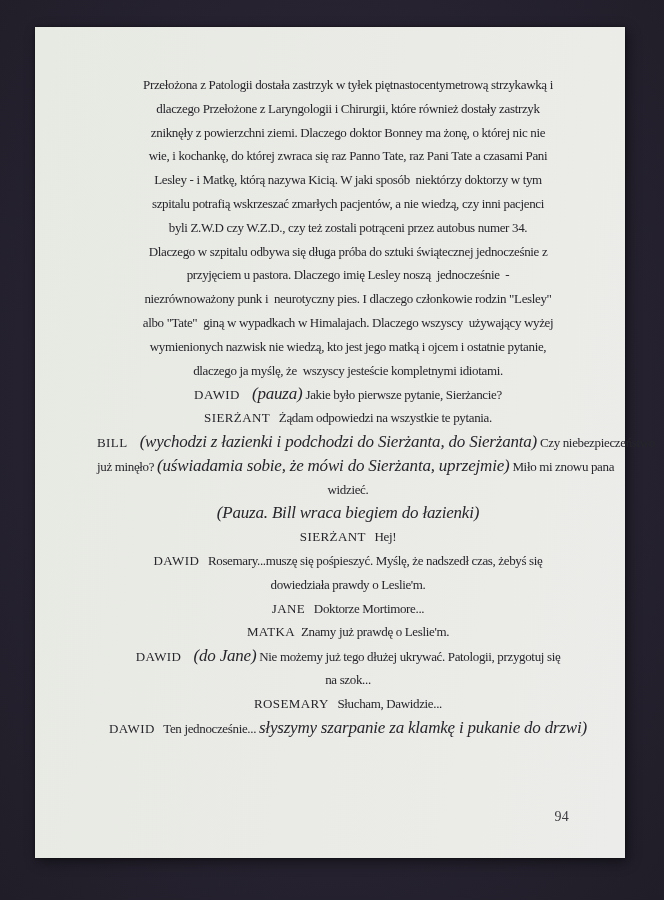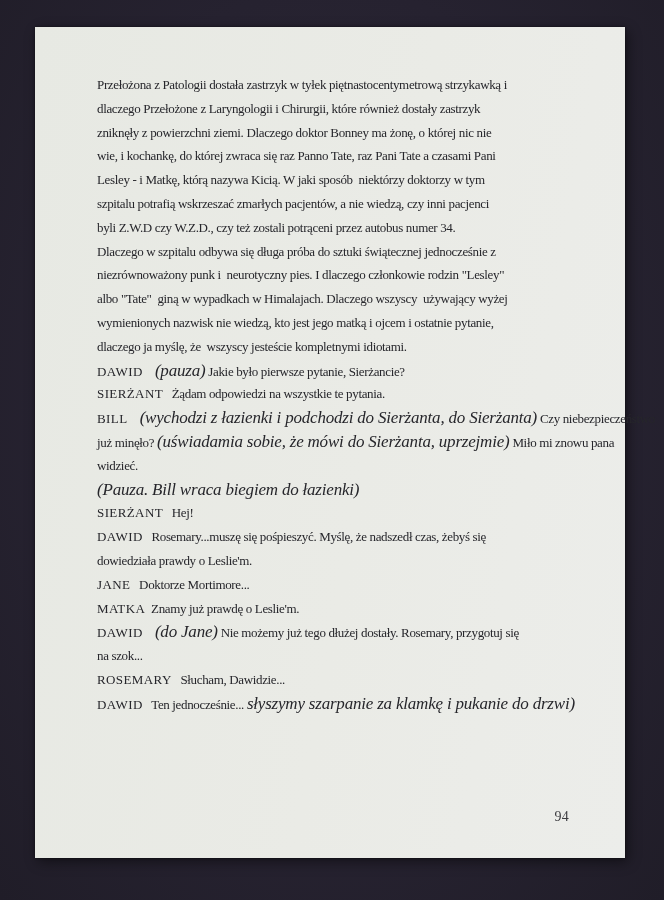--- a/index.html
+++ b/index.html
@@ -21,20 +21,21 @@
       radial-gradient(ellipse at 50% 45%, #2e2a36 0%, #262230 60%, #201d28 100%);
   }
   .page {
     position: absolute;
     left: 35px;
     top: 27px;
     width: 590px;
     height: 831px;
     background: linear-gradient(100deg, #e7e9e3 0%, #eaebe6 55%, #ecedea 100%);
     box-shadow: 0 0 2px rgba(0,0,0,0.55), 3px 4px 12px rgba(0,0,0,0.45);
+    text-align: center;
   }
   .text-block {
     position: absolute;
     left: 62px;
     top: 46px;
     width: 502px;
   }
   .line {
     margin: 0;
     white-space: pre;
@@ -73,34 +74,35 @@
 <div class="page">
   <div class="text-block">
       <p class="line"><span class="seg-roman">Przełożona z Patologii dostała zastrzyk w tyłek piętnastocentymetrową strzykawką i</span></p>
       <p class="line"><span class="seg-roman">dlaczego Przełożone z Laryngologii i Chirurgii, które również dostały zastrzyk</span></p>
       <p class="line"><span class="seg-roman">zniknęły z powierzchni ziemi. Dlaczego doktor Bonney ma żonę, o której nic nie</span></p>
       <p class="line"><span class="seg-roman">wie, i kochankę, do której zwraca się raz Panno Tate, raz Pani Tate a czasami Pani</span></p>
       <p class="line"><span class="seg-roman">Lesley - i Matkę, którą nazywa Kicią. W jaki sposób  niektórzy doktorzy w tym</span></p>
       <p class="line"><span class="seg-roman">szpitalu potrafią wskrzeszać zmarłych pacjentów, a nie wiedzą, czy inni pacjenci</span></p>
       <p class="line"><span class="seg-roman">byli Z.W.D czy W.Z.D., czy też zostali potrąceni przez autobus numer 34.</span></p>
       <p class="line"><span class="seg-roman">Dlaczego w szpitalu odbywa się długa próba do sztuki świątecznej jednocześnie z</span></p>
+      <p class="line"><span class="seg-roman">przyjęciem u pastora. Dlaczego imię Lesley noszą  jednocześnie  -</span></p>
       <p class="line"><span class="seg-roman">niezrównoważony punk i  neurotyczny pies. I dlaczego członkowie rodzin "Lesley"</span></p>
       <p class="line"><span class="seg-roman">albo "Tate"  giną w wypadkach w Himalajach. Dlaczego wszyscy  używający wyżej</span></p>
       <p class="line"><span class="seg-roman">wymienionych nazwisk nie wiedzą, kto jest jego matką i ojcem i ostatnie pytanie,</span></p>
       <p class="line"><span class="seg-roman">dlaczego ja myślę, że  wszyscy jesteście kompletnymi idiotami.</span></p>
       <p class="line"><span class="seg-speaker">DAWID</span><span class="seg-italic">   (pauza)</span><span class="seg-roman"> Jakie było pierwsze pytanie, Sierżancie?</span></p>
       <p class="line"><span class="seg-speaker">SIERŻANT</span><span class="seg-roman">   Żądam odpowiedzi na wszystkie te pytania.</span></p>
       <p class="line"><span class="seg-speaker">BILL</span><span class="seg-italic">   (wychodzi z łazienki i podchodzi do Sierżanta, do Sierżanta)</span><span class="seg-roman"> Czy niebezpieczeństwo</span></p>
       <p class="line"><span class="seg-roman">już minęło? </span><span class="seg-italic">(uświadamia sobie, że mówi do Sierżanta, uprzejmie)</span><span class="seg-roman"> Miło mi znowu pana</span></p>
       <p class="line"><span class="seg-roman">widzieć.</span></p>
       <p class="line"><span class="seg-italic">(Pauza. Bill wraca biegiem do łazienki)</span></p>
       <p class="line"><span class="seg-speaker">SIERŻANT</span><span class="seg-roman">   Hej!</span></p>
       <p class="line"><span class="seg-speaker">DAWID</span><span class="seg-roman">   Rosemary...muszę się pośpieszyć. Myślę, że nadszedł czas, żebyś się</span></p>
       <p class="line"><span class="seg-roman">dowiedziała prawdy o Leslie'm.</span></p>
       <p class="line"><span class="seg-speaker">JANE</span><span class="seg-roman">   Doktorze Mortimore...</span></p>
       <p class="line"><span class="seg-speaker">MATKA</span><span class="seg-roman">  Znamy już prawdę o Leslie'm.</span></p>
-      <p class="line"><span class="seg-speaker">DAWID</span><span class="seg-italic">   (do Jane)</span><span class="seg-roman"> Nie możemy już tego dłużej dostały. Rosemary, przygotuj się</span></p>
+      <p class="line"><span class="seg-speaker">DAWID</span><span class="seg-italic">   (do Jane)</span><span class="seg-roman"> Nie możemy już tego dłużej ukrywać. Patologii, przygotuj się</span></p>
       <p class="line"><span class="seg-roman">na szok...</span></p>
       <p class="line"><span class="seg-speaker">ROSEMARY</span><span class="seg-roman">   Słucham, Dawidzie...</span></p>
       <p class="line"><span class="seg-speaker">DAWID</span><span class="seg-roman">   Ten jednocześnie... </span><span class="seg-italic">słyszymy szarpanie za klamkę i pukanie do drzwi)</span></p>
     </div>
   <div class="page-number">94</div>
 </div>
 
 </body></html>

